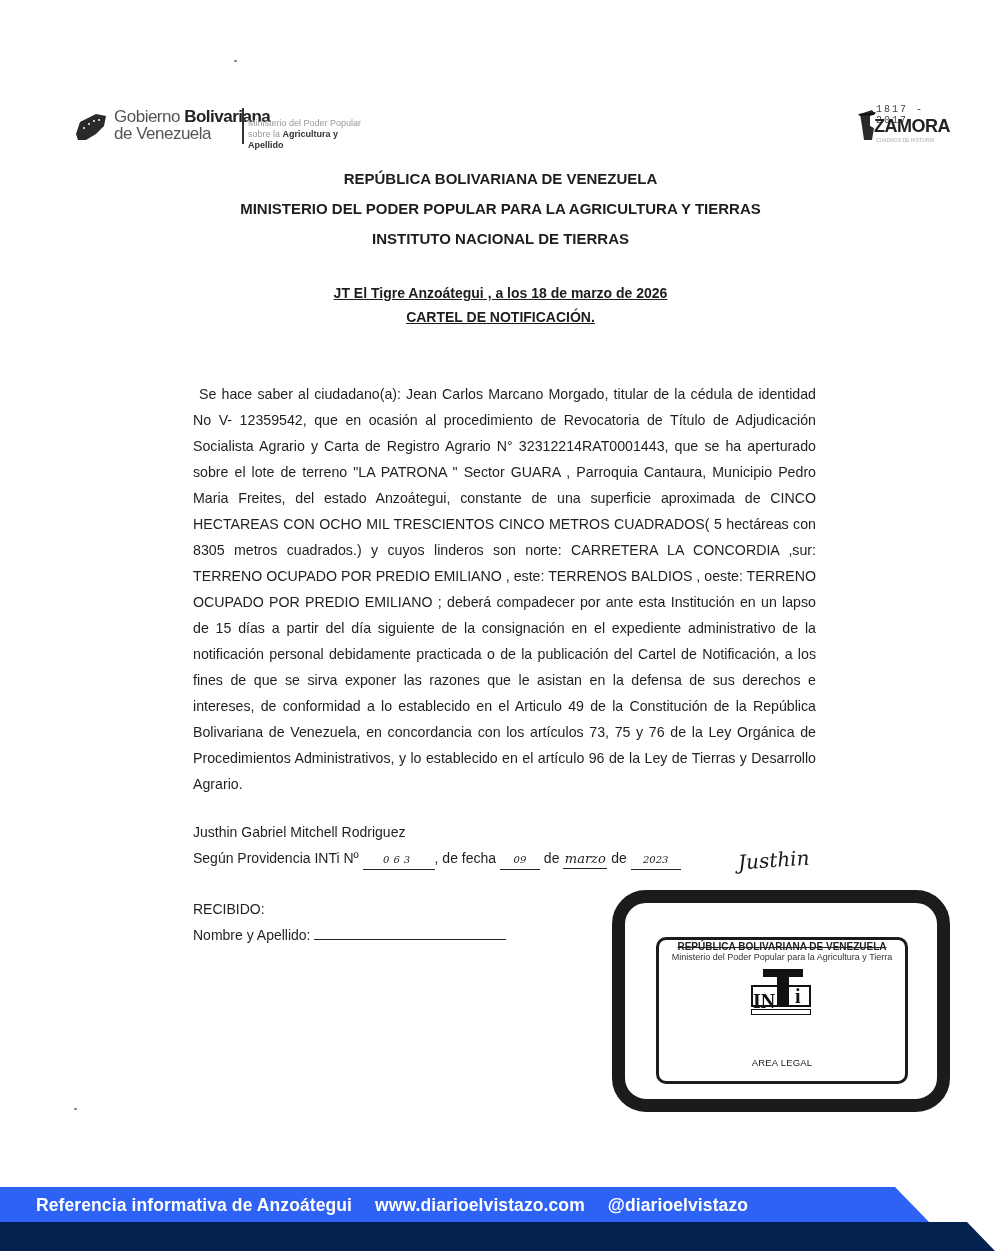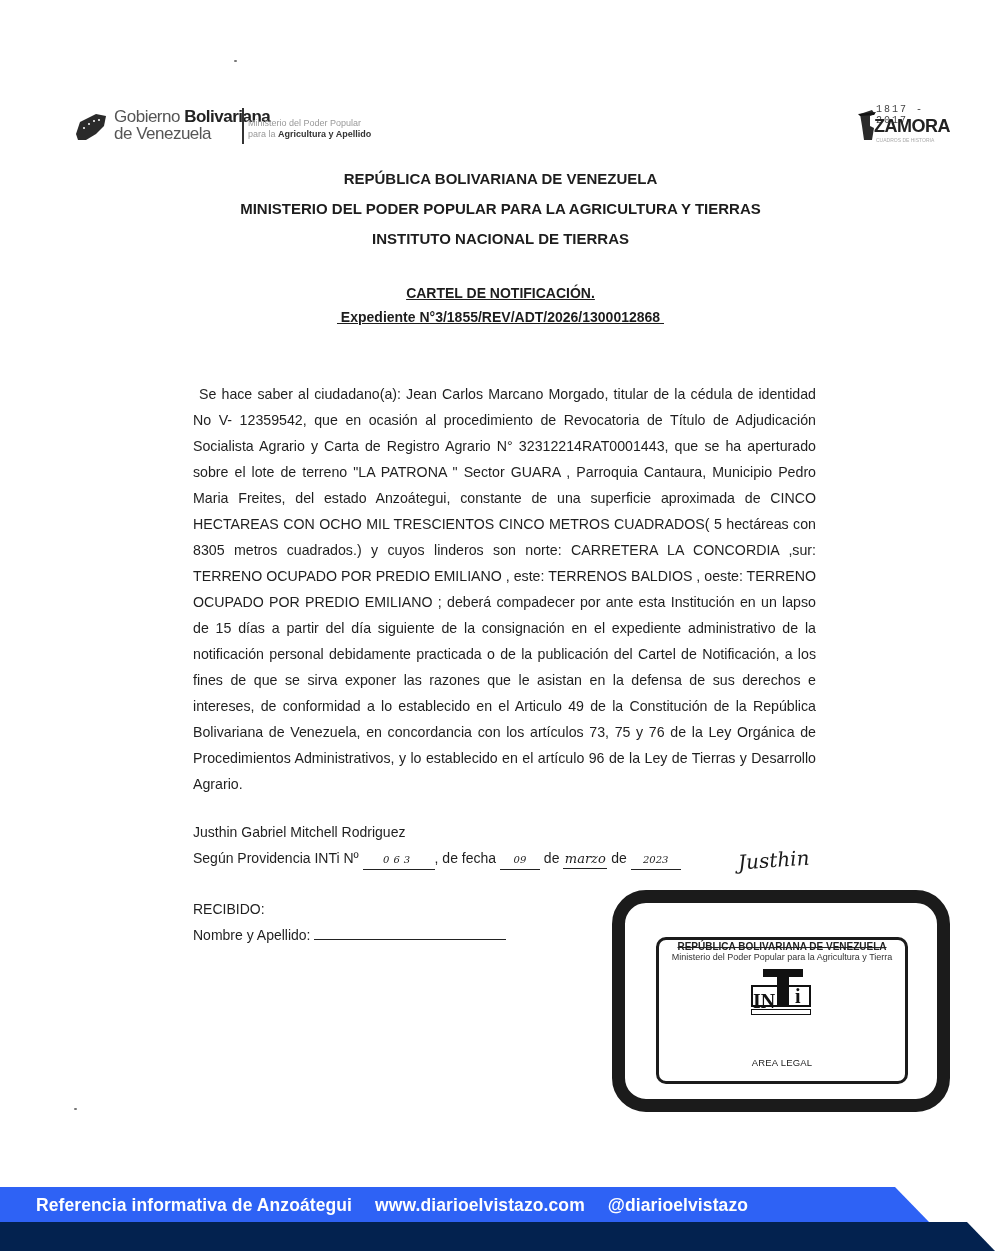--- a/index.html
+++ b/index.html
@@ -100,43 +100,43 @@
       <circle cx="20" cy="9" r="1" fill="#fff"></circle>
       <circle cx="25" cy="8" r="1" fill="#fff"></circle>
   </svg>
   <div class="gob-text">
     <span>Gobierno </span><b>Bolivariana</b><br>
     <span>de Venezuela</span>
   </div>
   <div class="gob-sep"></div>
   <div class="gob-min">
     <span>Ministerio del Poder Popular</span><br>
-    <span>para la </span><b>Agricultura y Apellido</b>
+    <span>sobre la </span><b>Agricultura y Apellido</b>
   </div>
 </div>
 
 <div class="abs zamora-logo">
   <svg class="zamora-fig" viewBox="0 0 18 36">
     <path d="M2 8 L14 4 L17 8 L12 10 L12 20 L16 22 L14 34 L6 34 L4 20 Z" fill="#2a2a2a"></path>
     <path d="M0 8 L18 6 L16 9 L2 10 Z" fill="#111"></path>
   </svg>
   <div class="zamora-years">1817 - 2017</div>
   <div class="zamora-name">ZAMORA</div>
   <div class="zamora-sub">CUADROS DE HISTORIA</div>
 </div>
 
 <div class="abs title-block">
   <div class="title-line">REPÚBLICA BOLIVARIANA DE VENEZUELA</div>
   <div class="title-line">MINISTERIO DEL PODER POPULAR PARA LA AGRICULTURA Y TIERRAS</div>
   <div class="title-line">INSTITUTO NACIONAL DE TIERRAS</div>
 </div>
 
 <div class="abs sub-block">
+  <div class="sub-line">JT El Tigre Anzoátegui , a los 18 de marzo de 2026</div>
   <div class="sub-line">CARTEL DE NOTIFICACIÓN.</div>
-  <div class="sub-line" style="white-space:pre;"> Expediente N°3/1855/REV/ADT/2026/1300012868 </div>
 </div>
 
 <div class="abs body-para">Se hace saber al ciudadano(a): Jean Carlos Marcano Morgado, titular de la cédula de identidad No V- 12359542, que en ocasión al procedimiento de Revocatoria de Título de Adjudicación Socialista Agrario y Carta de Registro Agrario N° 32312214RAT0001443, que se ha aperturado sobre el lote de terreno "LA PATRONA " Sector GUARA , Parroquia Cantaura, Municipio Pedro Maria Freites, del estado Anzoátegui, constante de una superficie aproximada de CINCO HECTAREAS CON OCHO MIL TRESCIENTOS CINCO METROS CUADRADOS( 5 hectáreas con 8305 metros cuadrados.) y cuyos linderos son norte: CARRETERA LA CONCORDIA ,sur: TERRENO OCUPADO POR PREDIO EMILIANO , este: TERRENOS BALDIOS , oeste: TERRENO OCUPADO POR PREDIO EMILIANO ; deberá compadecer por ante esta Institución en un lapso de 15 días a partir del día siguiente de la consignación en el expediente administrativo de la notificación personal debidamente practicada o de la publicación del Cartel de Notificación, a los fines de que se sirva exponer las razones que le asistan en la defensa de sus derechos e intereses, de conformidad a lo establecido en el Articulo 49 de la Constitución de la República Bolivariana de Venezuela, en concordancia con los artículos 73, 75 y 76 de la Ley Orgánica de Procedimientos Administrativos, y lo establecido en el artículo 96 de la Ley de Tierras y Desarrollo Agrario.</div>
 
 <div class="abs sig-block">
   <div>Justhin Gabriel Mitchell Rodriguez</div>
   <div>
     <span style="white-space:pre;">Según Providencia INTi Nº </span><span class="hand" style="width:72px; letter-spacing:4px;">063</span><span style="white-space:pre;">, de fecha </span><span class="hand" style="width:40px;">09</span><span style="white-space:pre;"> de </span><span class="hand" style="width:44px; font-size:13px;">marzo</span><span style="white-space:pre;"> de </span><span class="hand" style="width:50px;">2023</span>
   </div>
 </div>

